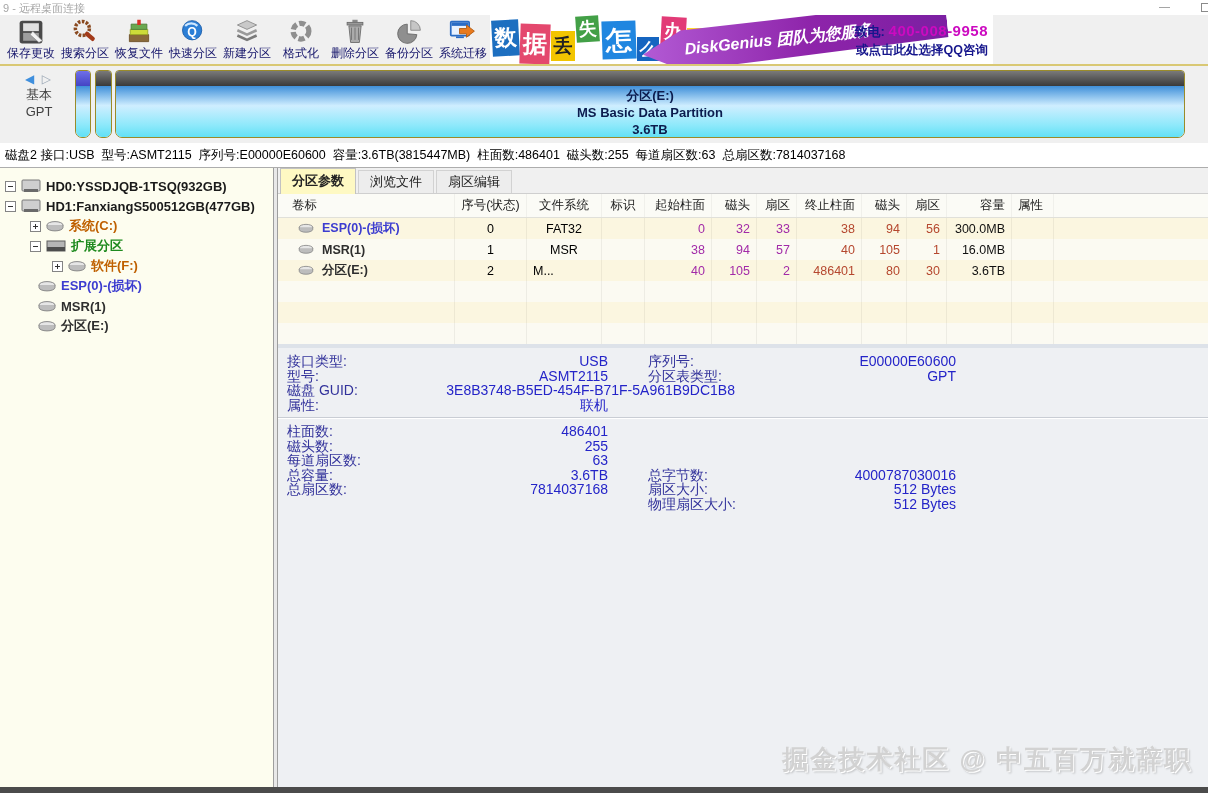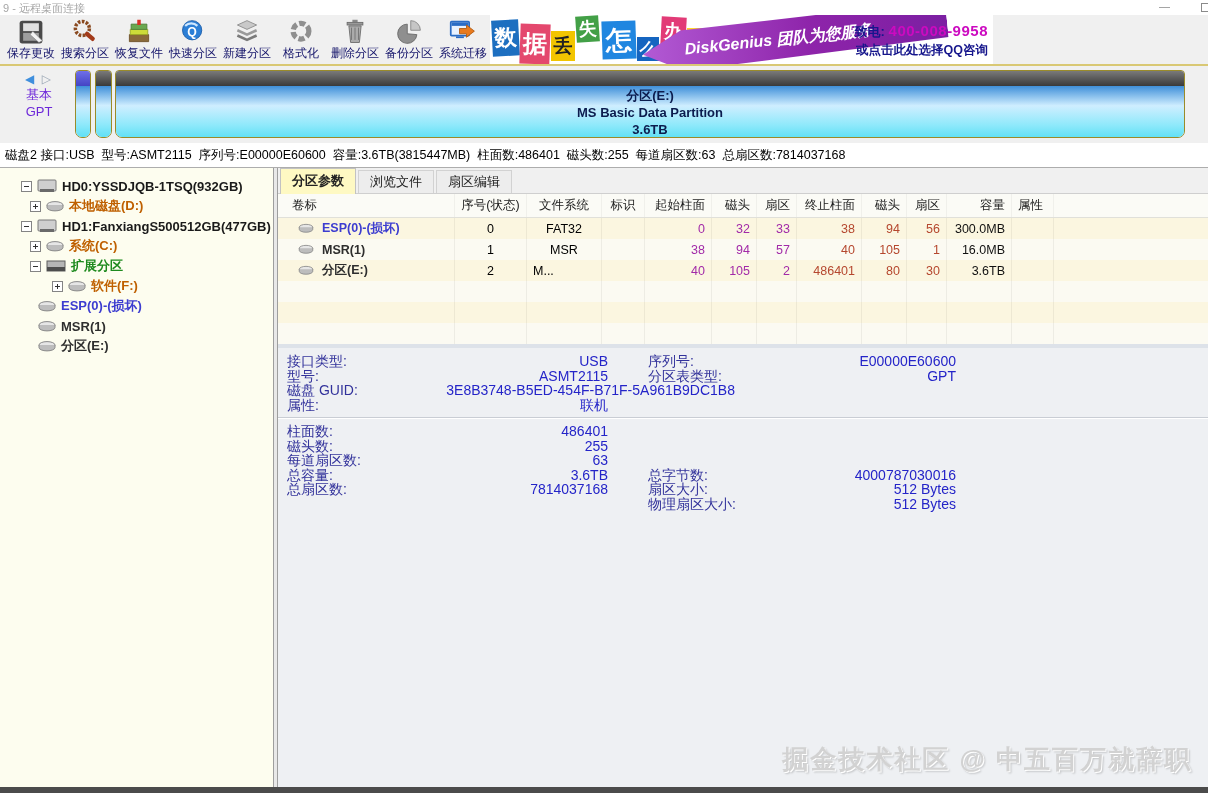--- a/index.html
+++ b/index.html
@@ -35,39 +35,39 @@
   .phone-box { position:absolute; right:5px; top:7px; text-align:right; }
   .phone-l1 { font-size:13px; font-weight:bold; color:#16168c; white-space:nowrap; }
   .phone-num { font-size:15px; font-weight:bold; color:#cc0ac0; letter-spacing:.5px; }
   .phone-l2 { font-size:12.5px; font-weight:bold; color:#16168c; margin-top:1px; white-space:nowrap; }
 
   
   .partition-strip { height:77px; flex:none; background:#f0f0f0; position:relative; }
   .pt-nav { position:absolute; left:8px; top:6px; width:62px; text-align:center; }
   .pt-nav .arrows { font-size:12px; letter-spacing:2px; }
   .nav-back { color:#3f8fdd; cursor:pointer; } .nav-fwd { color:#9aa7b5; cursor:pointer; }
-  .pt-type { font-size:13px; color:#6d28d9; line-height:17px; }
+  .pt-type { font-size:13px; color:#404040; line-height:17px; }
   .pt-box { position:absolute; top:4px; height:68px; border:1px solid #9a8b2a; border-radius:4px 4px 7px 7px; overflow:hidden; display:flex; flex-direction:column; cursor:pointer; }
   .pt-esp { left:75px; width:16px; } .pt-msr { left:95px; width:17px; } .pt-main { left:115px; width:1070px; }
   .pt-head { height:15px; flex:none; background:linear-gradient(#7a7a7a,#3a3a3a); }
   .pt-esp .pt-head { background:linear-gradient(#6f6fe8,#4444c4); }
   .pt-body { flex:1; background:linear-gradient(180deg,#3f8fd9 0%,#cfeeff 38%,#8fe9fb 75%,#5fe0f5 100%); text-align:center; color:#0c1c4e; font-weight:bold; font-size:13px; line-height:17px; padding-top:1px; }
 
   
   .disk-info { height:25px; flex:none; background:#ffffff; border-bottom:1px solid #adadad; font-size:12.5px; color:#000; line-height:24px; padding-left:5px; white-space:pre; overflow:hidden; }
 
   
   .main-split { flex:1; display:flex; min-height:0; }
   .tree-panel { width:273px; flex:none; background:#fdfdef; padding-top:8px; overflow:hidden; }
   .splitter { width:5px; flex:none; background:#e8e8e8; border-left:1px solid #9e9e9e; border-right:1px solid #9e9e9e; cursor:col-resize; }
   .right-panel { flex:1; display:flex; flex-direction:column; position:relative; background:#f0f0f0; min-width:0; }
 
   
   .tree-row { height:20px; display:flex; align-items:center; font-weight:bold; font-size:13px; white-space:nowrap; cursor:pointer; }
-  .lvl0 { padding-left:21px;align-items:center; } .lvl1 { padding-left:30px; } .lvl2 { padding-left:52px; }
+  .lvl0 { padding-left:5px;align-items:center; } .lvl1 { padding-left:30px; } .lvl2 { padding-left:52px; }
   .exp { width:11px; height:11px; border:1px solid #848484; background:#fff; margin-right:5px; position:relative; flex:none; }
   .exp::before { content:""; position:absolute; left:2px; right:2px; top:4px; height:1px; background:#333; }
   .exp.plus::after { content:""; position:absolute; top:2px; bottom:2px; left:4px; width:1px; background:#333; }
   .exp-spacer { width:8px; flex:none; }
   .t-ico { margin-right:5px; flex:none; display:flex; align-items:center; }
   .c-black { color:#1a1a1a; } .c-orange { color:#bf6000; } .c-green { color:#1e8a1e; }
   .c-blue { color:#3d3dd0; } .c-dark { color:#2e2e2e; }
   .sel { background:#2a5ec4; color:#fff; padding:1px 4px; }
 
   
@@ -262,30 +262,20 @@
     <div class="tree-panel">
       <div class="tree-row lvl0">
         <span class="exp"></span>
         <span class="t-ico">
             <svg width="20" height="18" viewBox="0 0 20 18">
               <rect x="1" y="3" width="18" height="11" rx="1" fill="#cfcfcf" stroke="#7a7a7a"></rect>
               <rect x="3" y="12" width="14" height="3" fill="#6a6a6a"></rect>
             </svg>
           </span>
         <span class="c-black">HD0:YSSDJQB-1TSQ(932GB)</span>
-      </div>
-      <div class="tree-row lvl1">
-        <span class="exp plus"></span>
-        <span class="t-ico">
-            <svg width="18" height="13" viewBox="0 0 18 13">
-              <ellipse cx="9" cy="5" rx="8" ry="3.4" fill="#e6e6e6" stroke="#8a8a8a"></ellipse>
-              <path d="M1 5 v2.5 a8 3.4 0 0 0 16 0 v-2.5" fill="#bdbdbd" stroke="#8a8a8a"></path>
-            </svg>
-          </span>
-        <span class="c-orange">本地磁盘(D:)</span>
       </div>
       <div class="tree-row lvl0">
         <span class="exp"></span>
         <span class="t-ico">
             <svg width="20" height="18" viewBox="0 0 20 18">
               <rect x="1" y="3" width="18" height="11" rx="1" fill="#cfcfcf" stroke="#7a7a7a"></rect>
               <rect x="3" y="12" width="14" height="3" fill="#6a6a6a"></rect>
             </svg>
           </span>
         <span class="c-black">HD1:FanxiangS500512GB(477GB)</span>

